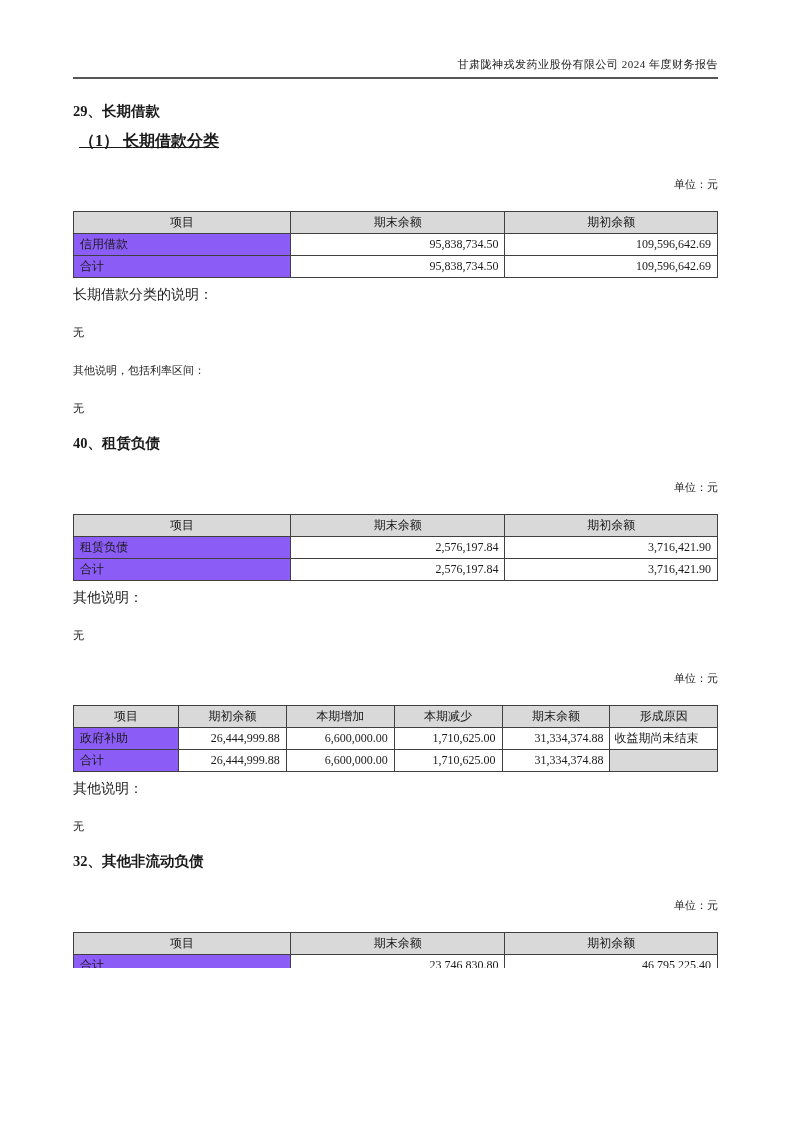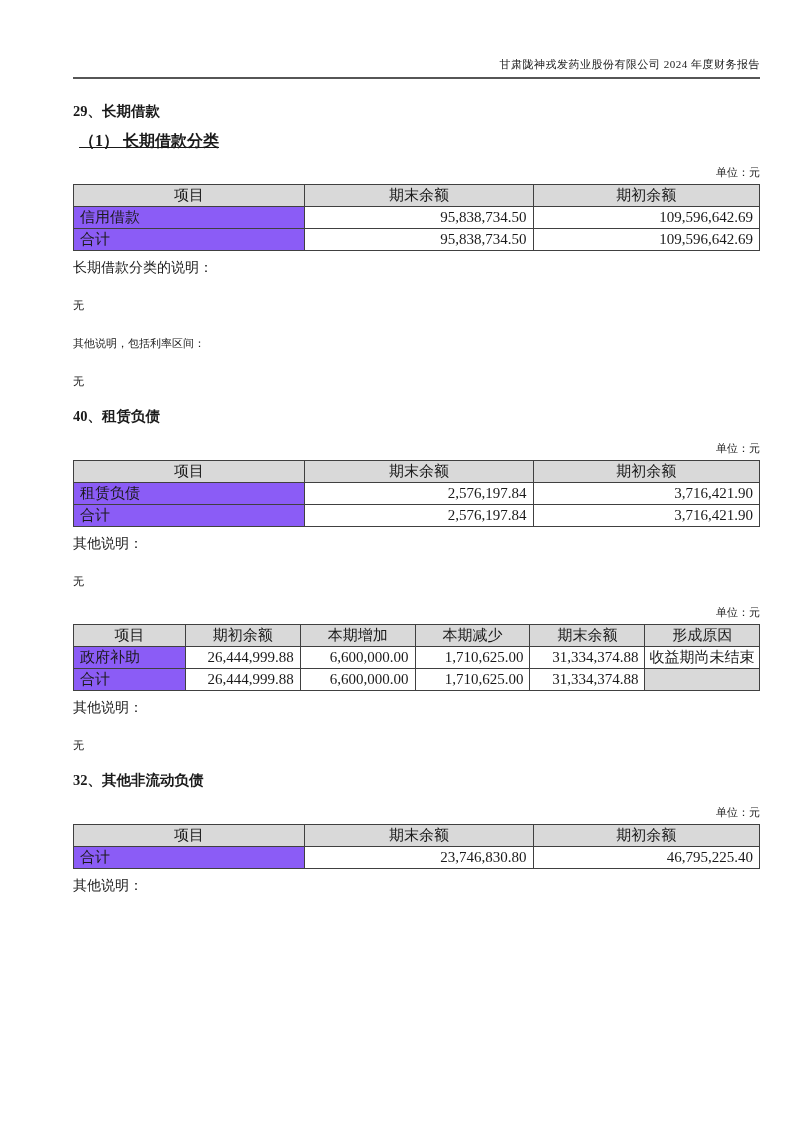--- a/index.html
+++ b/index.html
@@ -6,21 +6,21 @@
   html, body { background: #ffffff; }
   body {
     font-family: "Liberation Serif", "DejaVu Serif", serif;
     color: #1a1a1a;
   }
   .page {
     position: relative;
     width: 793px;
     height: 968px;
     background: #ffffff;
-    padding: 57px 33px 0 73px;
+    padding: 57px 75px 0 73px;
     overflow: hidden;
   }
   .doc-header {
     border-bottom: 2px solid #565656;
     padding-bottom: 5px;
   }
   .doc-header-title {
     font-size: 11px;
     text-align: right;
     letter-spacing: 0.5px;
@@ -33,31 +33,31 @@
   }
   .sub-heading {
     margin-top: 13px;
     font-size: 16px;
     font-weight: bold;
     line-height: 16px;
     padding-left: 6px;
     text-decoration: underline;
   }
   .unit-label {
-    margin-top: 16px;
+    margin-top: 28px;
     font-size: 11px;
     text-align: right;
     line-height: 14px;
   }
   table {
-    margin-top: 5px;
+    margin-top: 20px;
     width: 100%;
     border-collapse: collapse;
     table-layout: fixed;
-    font-size: 15px;
+    font-size: 12px;
   }
   th, td {
     border: 1px solid #404040;
     height: 22px;
     padding: 1px 6px;
     overflow: hidden;
     white-space: nowrap;
   }
   th {
     background: #d9d9d9;

